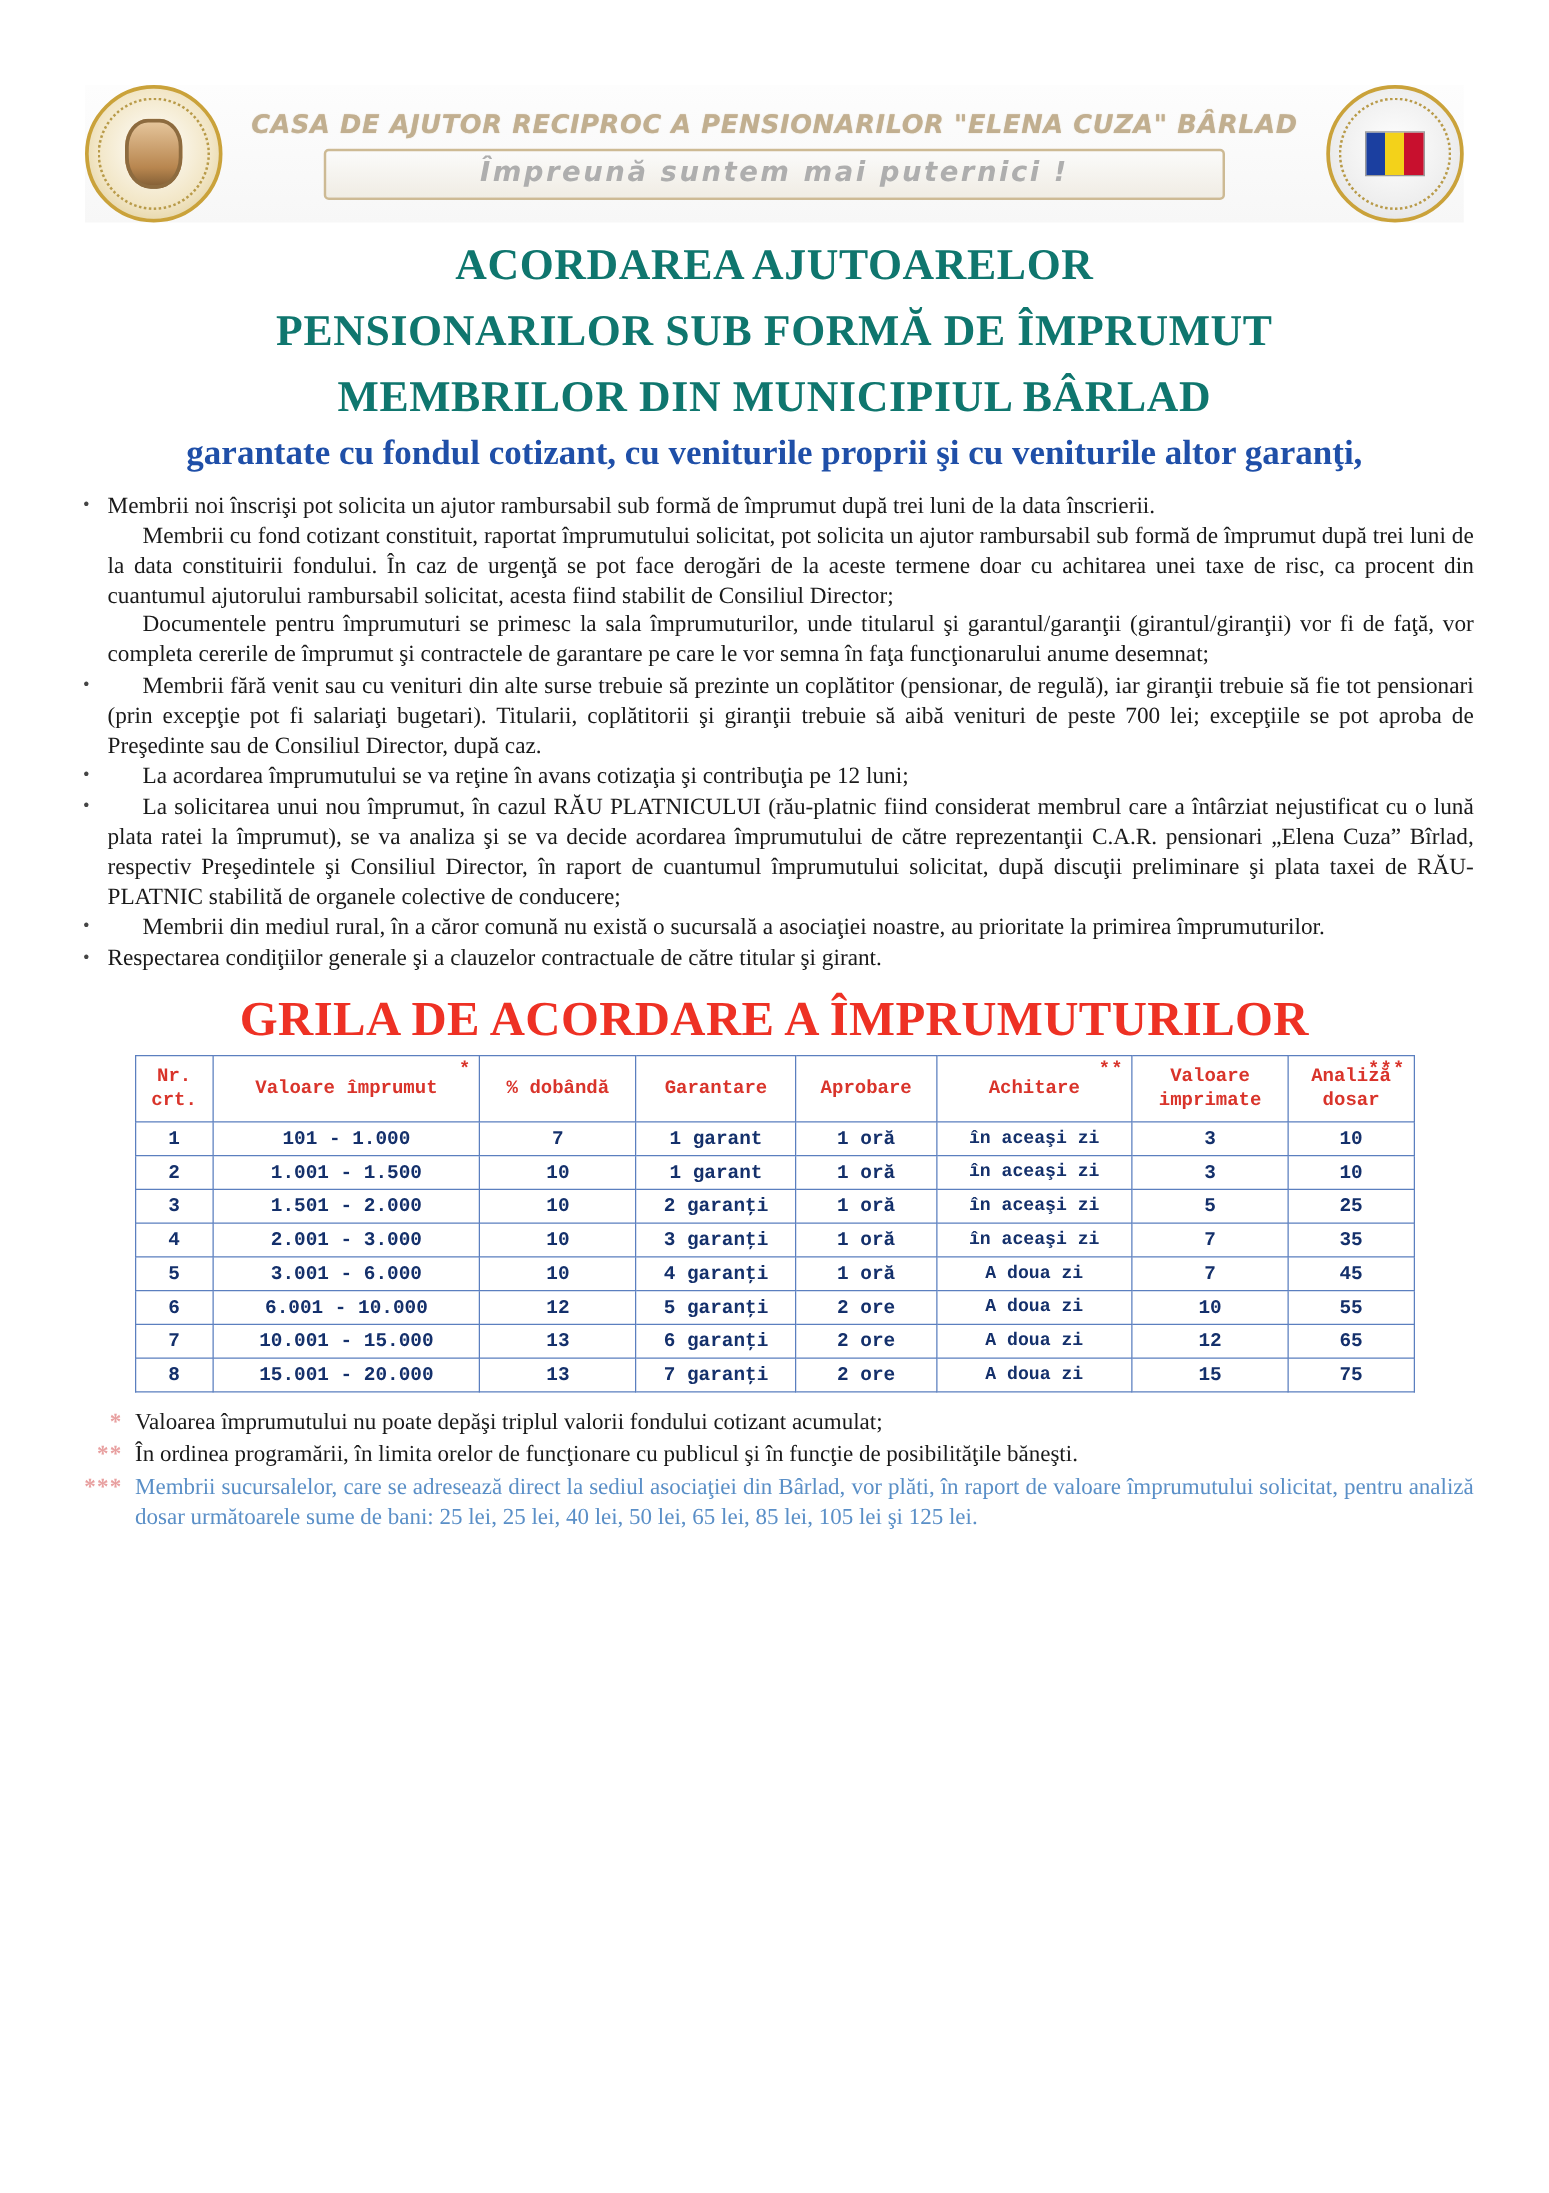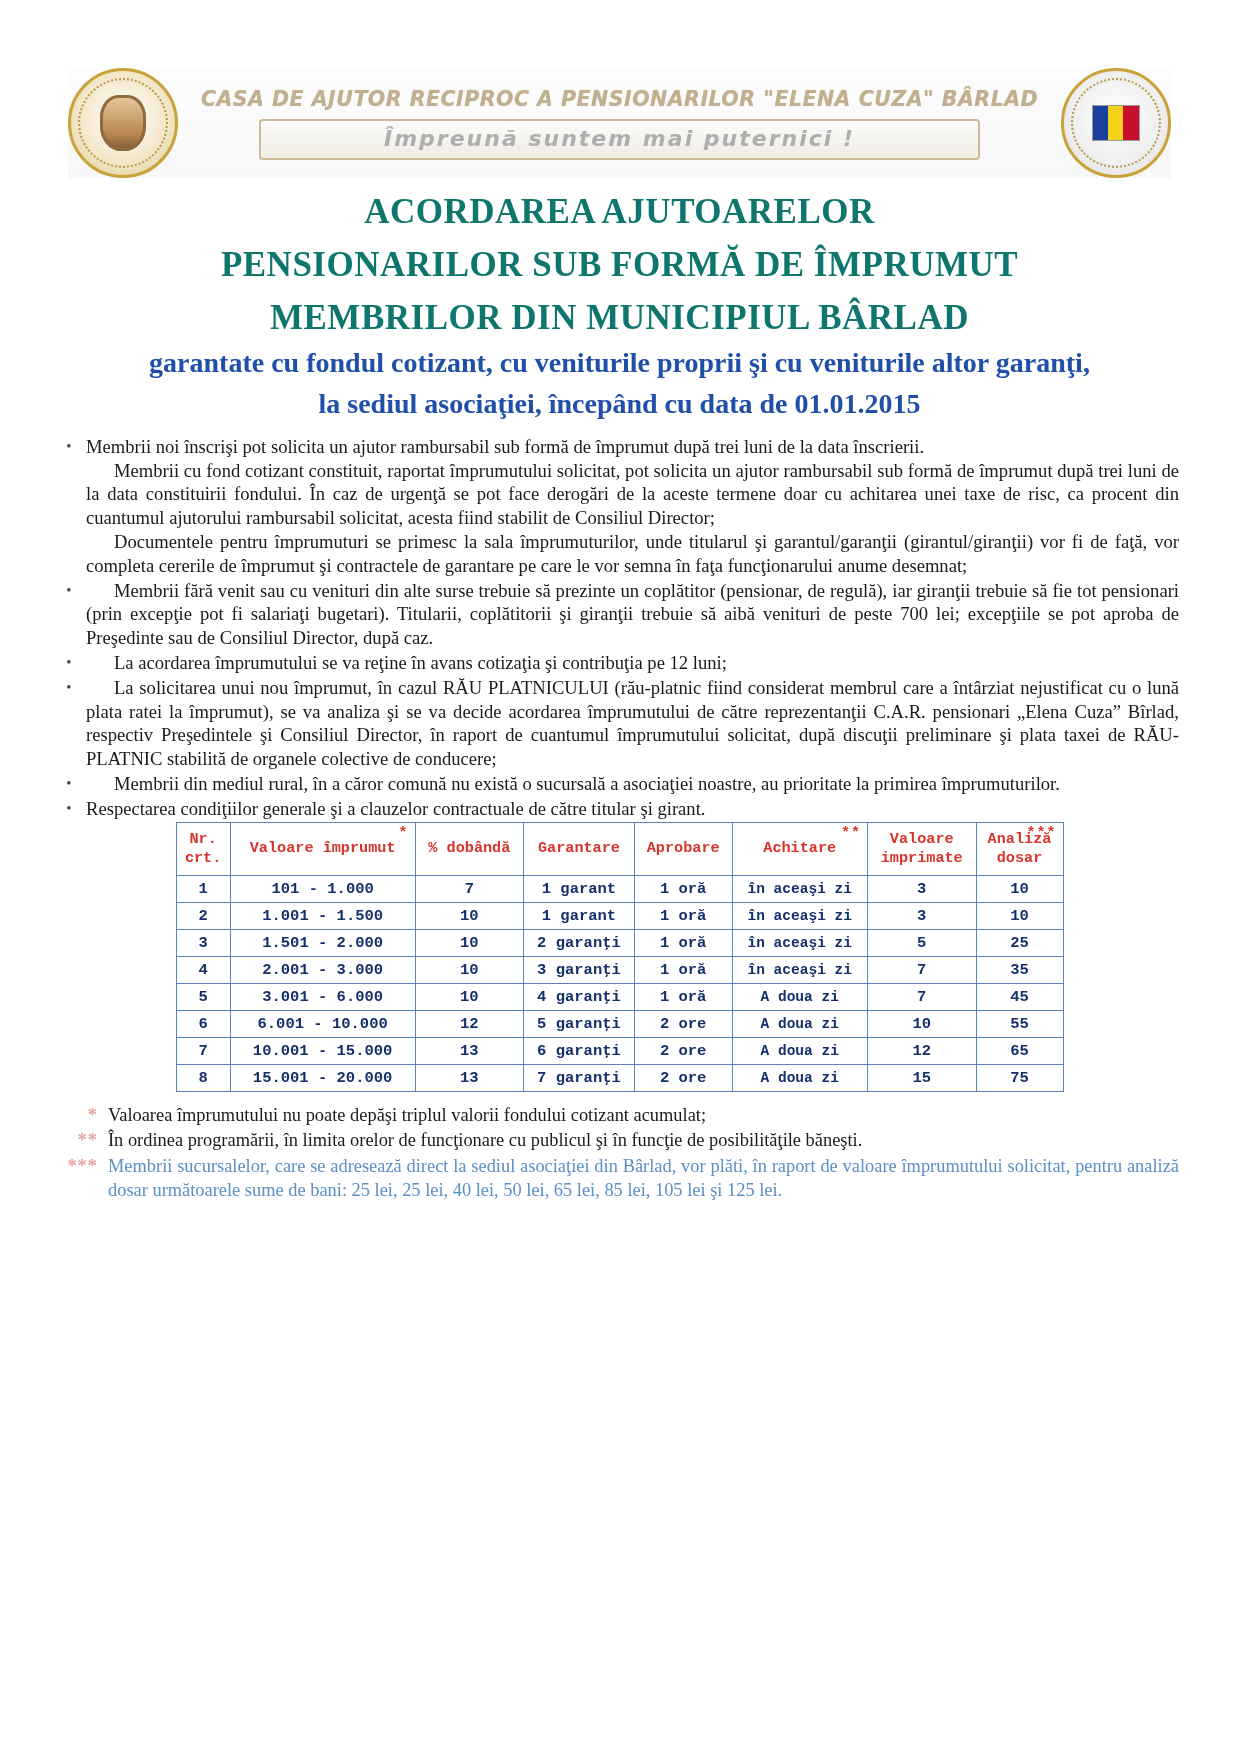--- a/index.html
+++ b/index.html
@@ -160,21 +160,21 @@
     font-weight: bold;
     font-size: 39px;
     margin: 14px 0 6px 0;
     letter-spacing: .3px;
   }
 
   
   table.grila {
     border-collapse: collapse;
     margin: 0 auto;
-    width: 888px;
+    width: 1024px;
     font-family: "Liberation Mono", monospace;
     font-size: 15.5px;
     color: #14306b;
   }
   table.grila th, table.grila td {
     border: 1px solid #5b7fbf;
     padding: 3px 4px;
     text-align: center;
     vertical-align: middle;
   }
@@ -271,21 +271,20 @@
     <div class="seal right">
       <div class="ring"></div>
       <div class="flag"></div>
     </div>
   </div>
 
   <div class="title-red">ACORDAREA  AJUTOARELOR</div>
   <div class="title-red">PENSIONARILOR SUB FORMĂ DE  ÎMPRUMUT</div>
   <div class="title-red">MEMBRILOR DIN MUNICIPIUL BÂRLAD</div>
   <div class="title-blue">garantate cu fondul cotizant, cu veniturile proprii şi cu veniturile altor garanţi,</div>
-  <div class="title-blue">la sediul  asociaţiei, începând cu data de 01.01.2015</div>
 
   <div class="body-list">
 
     <div class="bullet-row">
       <div class="bullet-dot">•</div>
       <div class="bullet-text">
         <p class="first">Membrii noi înscrişi pot solicita un ajutor rambursabil sub formă de împrumut după trei luni de la data înscrierii.</p>
         <p>Membrii cu fond cotizant constituit, raportat împrumutului solicitat, pot solicita un ajutor rambursabil sub formă de împrumut după trei luni de la data constituirii fondului. În caz de urgenţă se pot face derogări de la aceste termene doar cu achitarea unei taxe de risc, ca procent din cuantumul ajutorului rambursabil solicitat, acesta fiind stabilit de Consiliul Director;</p>
         <p>Documentele pentru împrumuturi se primesc la sala împrumuturilor, unde titularul şi garantul/garanţii (girantul/giranţii) vor fi de faţă, vor completa cererile de împrumut şi contractele de garantare pe care le vor semna în faţa funcţionarului anume desemnat;</p>
       </div>
@@ -321,20 +320,21 @@
 
     <div class="bullet-row">
       <div class="bullet-dot">•</div>
       <div class="bullet-text">
         <p class="first">Respectarea condiţiilor generale şi a clauzelor contractuale de către titular şi girant.</p>
       </div>
     </div>
 
   </div>
 
+  <div class="grid-title">GRILA DE ACORDARE A ÎMPRUMUTURILOR</div>
 
   <table class="grila">
     <thead>
       <tr>
         <th>
           <span>Nr.</span><br>
           <span>crt.</span>
         </th>
         <th>
           <span class="star">*</span>

